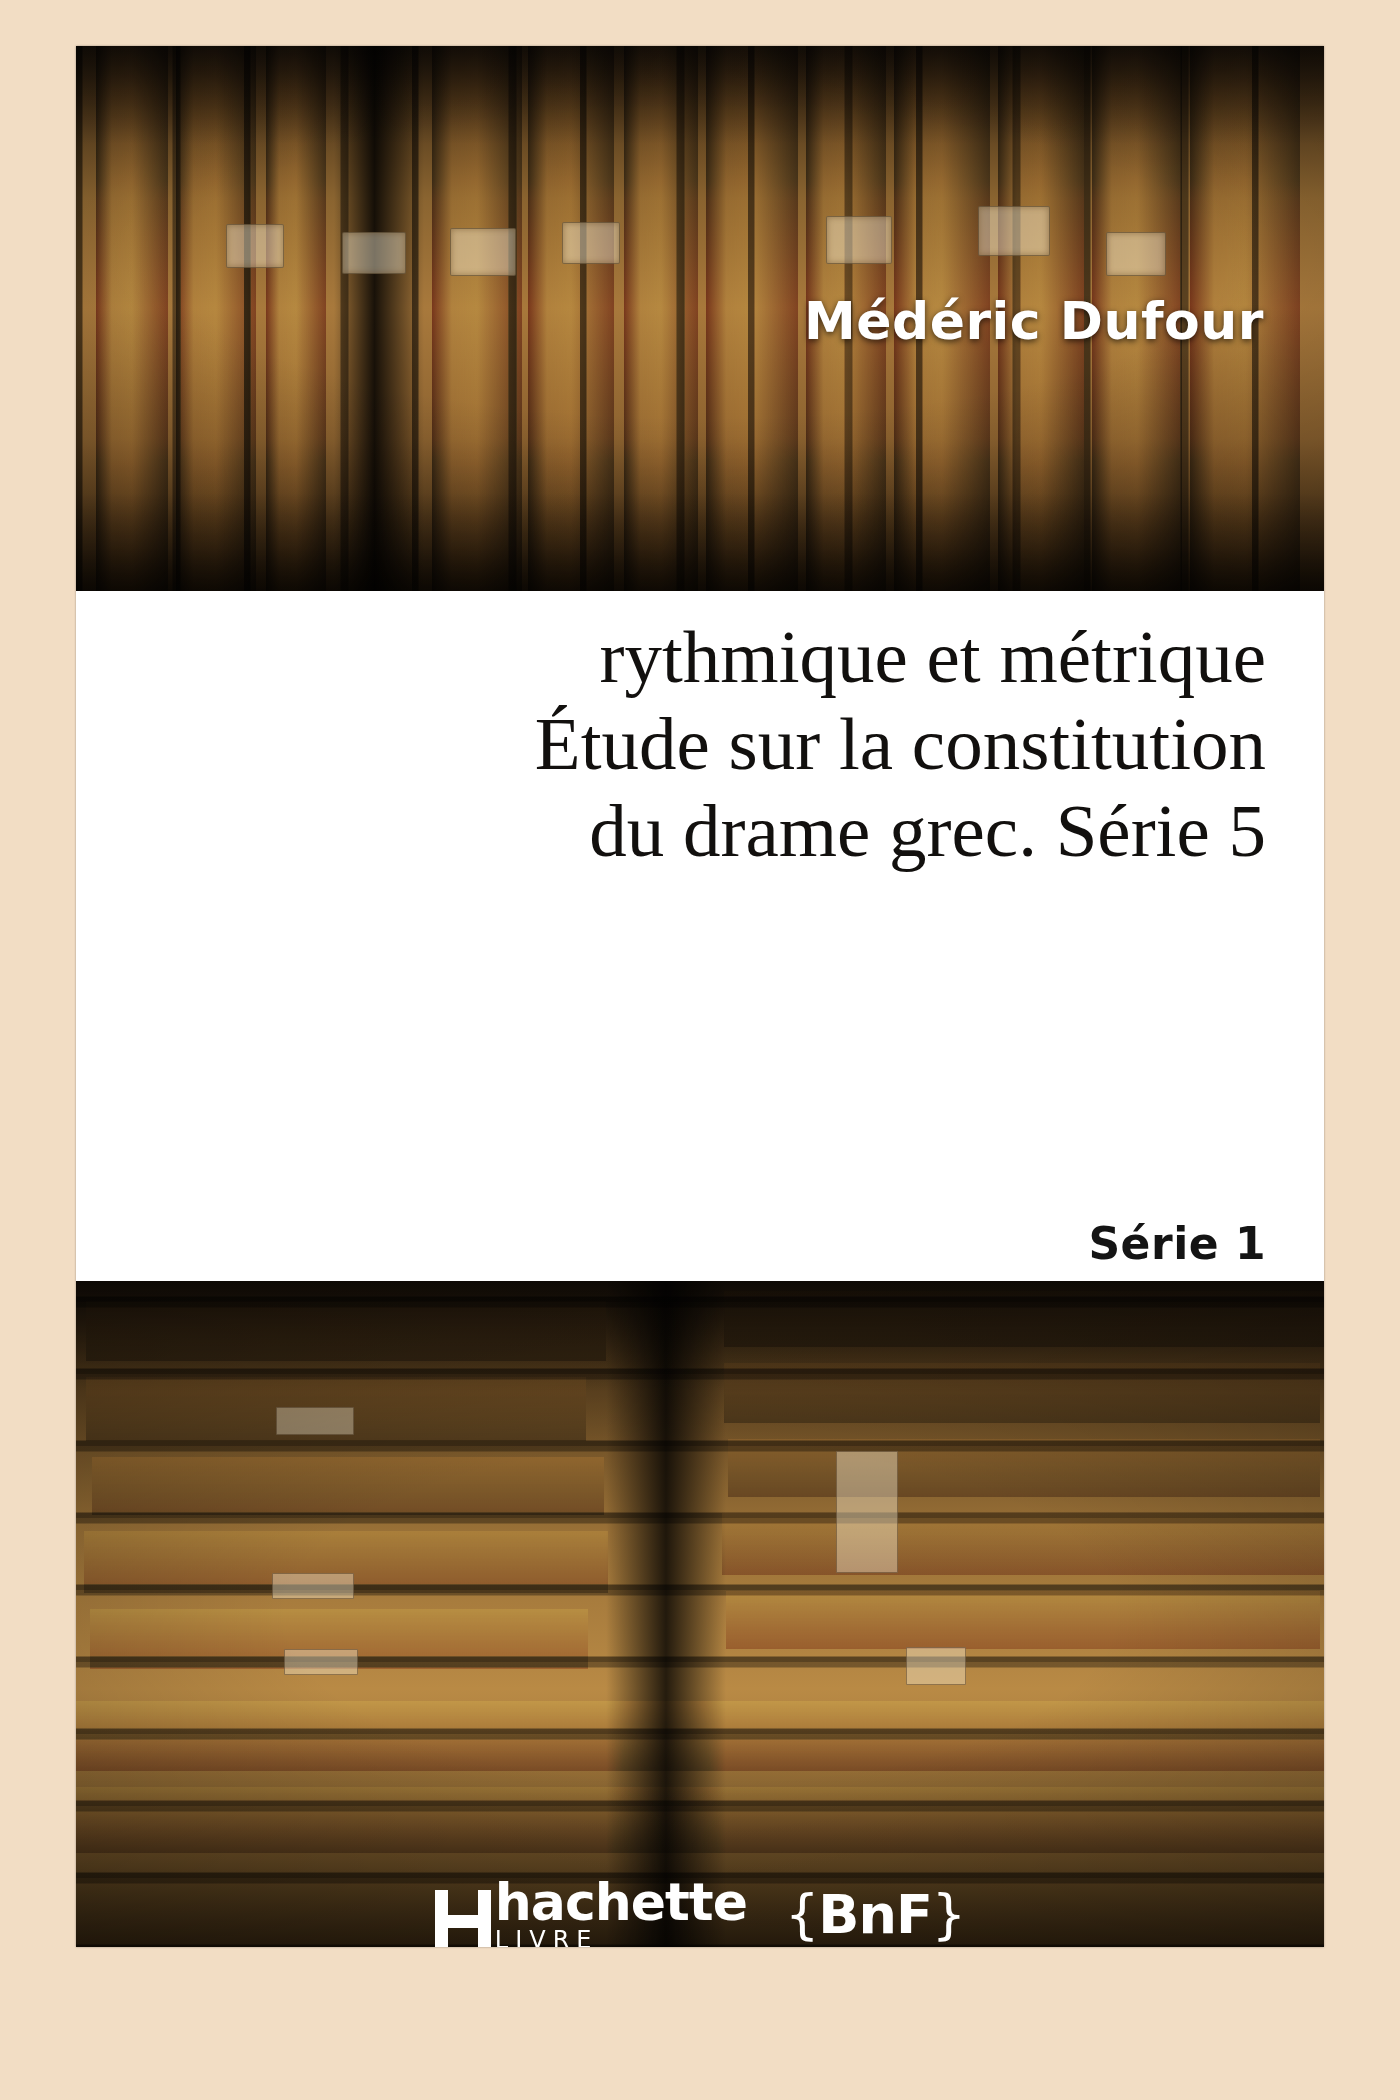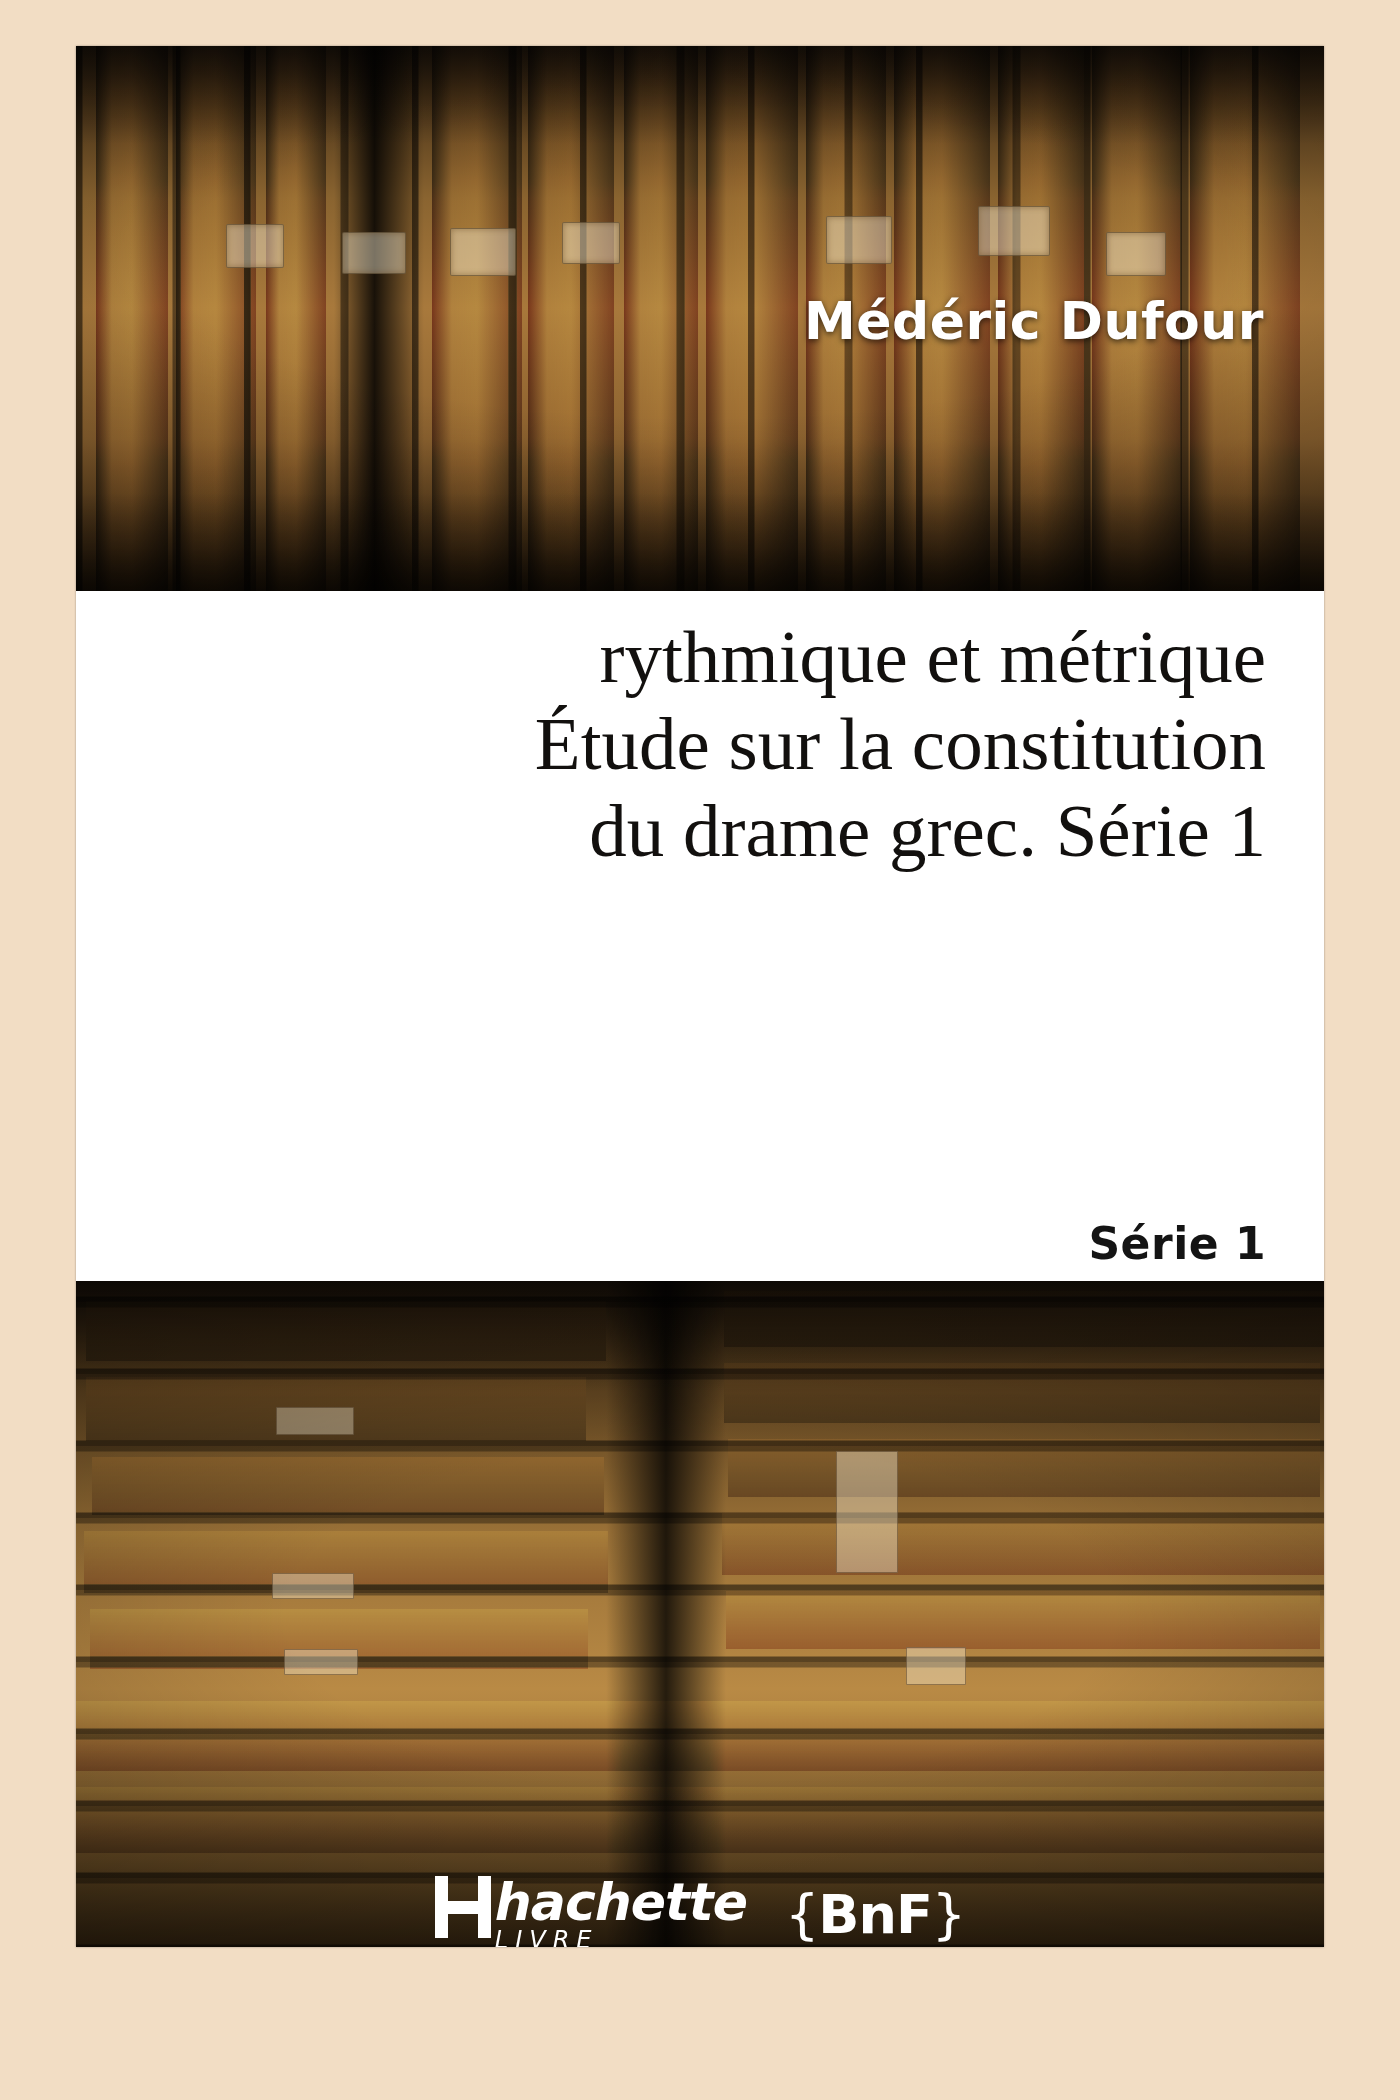--- a/index.html
+++ b/index.html
@@ -166,23 +166,22 @@
     left: 0;
     bottom: 70px;
     width: 1248px;
     display: flex;
     justify-content: center;
     align-items: center;
     gap: 38px;
   }
   .hachette {
     display: flex;
-    align-items: flex-start;
+    align-items: flex-end;
     gap: 4px;
-    font-style: italic;
   }
   .hachette .mark {
     width: 56px; height: 62px;
     position: relative;
   }
   .hachette .mark .bar-v1,
   .hachette .mark .bar-v2,
   .hachette .mark .bar-h {
     position: absolute;
     background: #ffffff;
@@ -243,21 +242,21 @@
       <div class="vignette"></div>
     </div>
 
     <div class="title-band">
 
       <div class="author">Médéric Dufour</div>
 
       <div class="title">
         <div>rythmique et métrique</div>
         <div>Étude sur la constitution</div>
-        <div>du drame grec. Série 1</div>
+        <div>du drame grec. Série 5</div>
       </div>
 
       <div class="series">Série 1</div>
     </div>
 
     <div class="photo-bottom">
       <div class="stack" style="left:10px;  top:20px;  width:520px; height:60px;"></div>
       <div class="stack" style="left:10px;  top:96px;  width:500px; height:64px;"></div>
       <div class="stack" style="left:16px;  top:176px; width:512px; height:58px;"></div>
       <div class="stack" style="left:8px;   top:250px; width:524px; height:62px;"></div>

